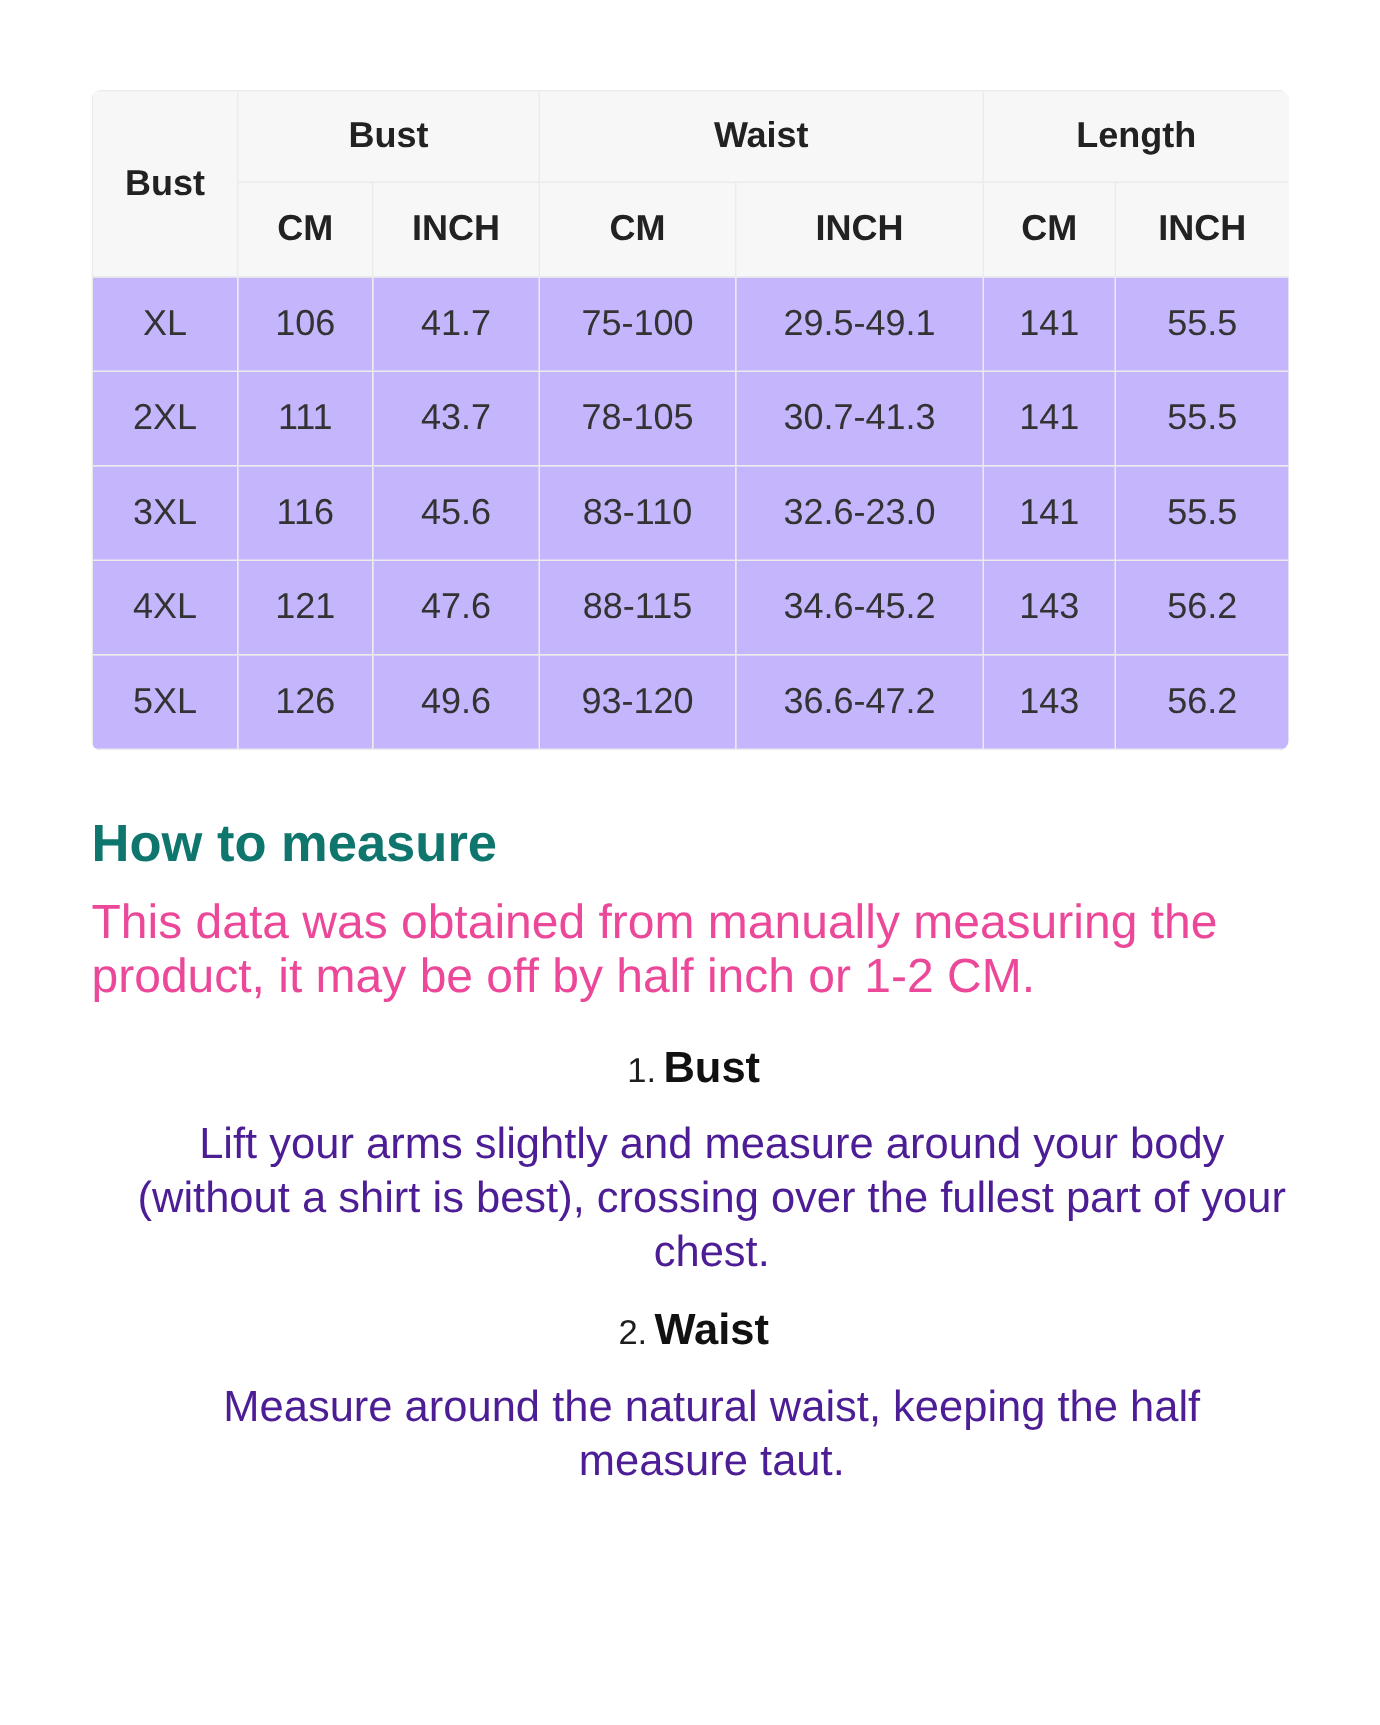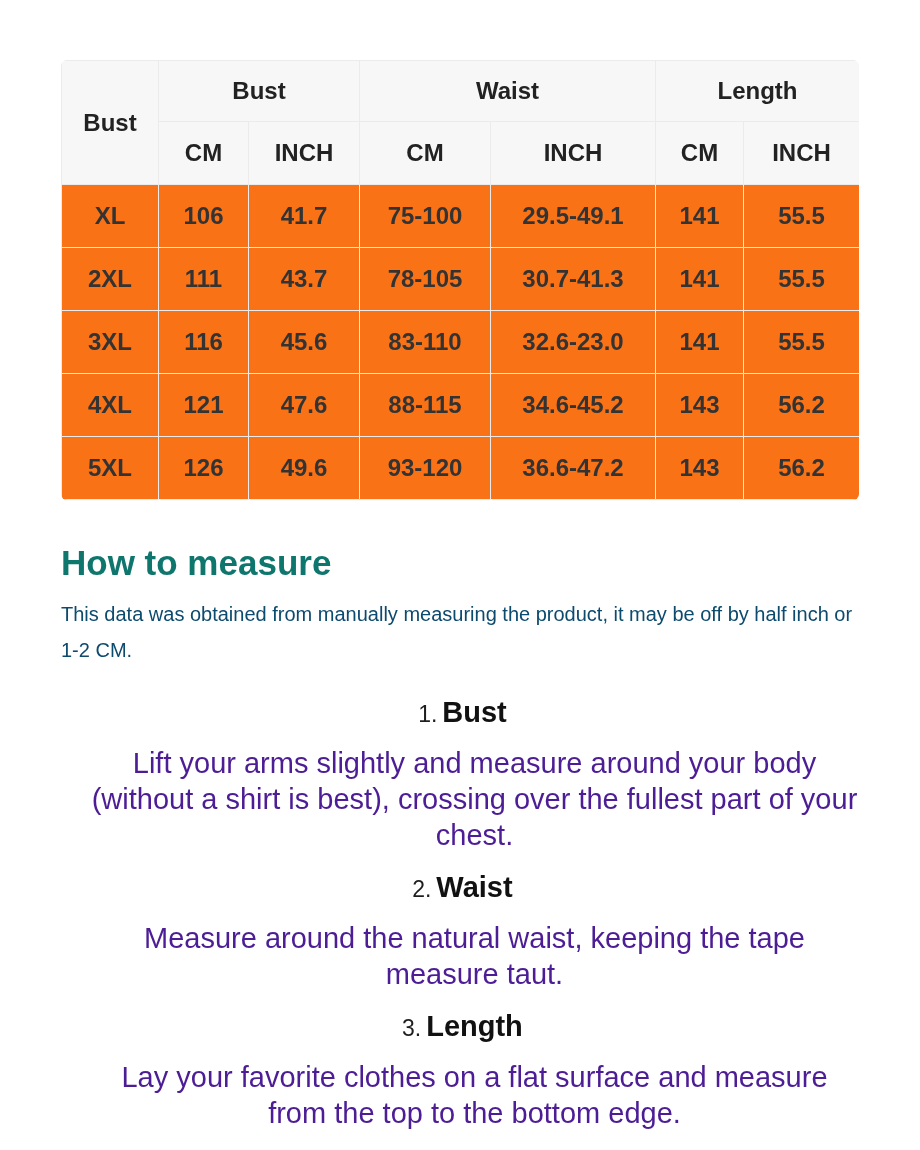--- a/index.html
+++ b/index.html
@@ -42,39 +42,39 @@
   }
   table.size-chart thead th {
     background: #f7f7f7;
     font-weight: bold;
     color: #222222;
   }
   table.size-chart thead tr.group-row th { height: 60px; }
   table.size-chart thead tr.unit-row th  { height: 62px; }
   table.size-chart tbody td {
     height: 62px;
-    background: #f97316;
-    font-weight: bold;
+    background: #c4b5fd;
+    font-weight: normal;
     color: #333333;
   }
 
   
   h2.howto-heading {
     font-size: 35px;
     line-height: 38px;
     font-weight: bold;
     color: #0f766e;
     margin: 44px 0 14px 0;
   }
   p.howto-intro {
-    font-size: 20px;
+    font-size: 32px;
     line-height: 36px;
     max-width: 798px;
     margin: 0 0 26px 0;
-    color: #0c4a6e;
+    color: #ec4899;
   }
   .measure-list { margin: 0; text-align: center; }
   .measure-item + .measure-item { margin-top: 16px; }
   .item-head {
     line-height: 36px;
     white-space: nowrap;
   }
   .item-number {
     display: inline-block;
     width: 29px;
@@ -186,24 +186,18 @@
       <div class="item-head">
         <span class="item-number">1.</span><span class="item-title">Bust</span>
       </div>
       <p class="item-text">Lift your arms slightly and measure around your body (without a shirt is best), crossing over the fullest part of your chest.</p>
     </div>
 
     <div class="measure-item">
       <div class="item-head">
         <span class="item-number">2.</span><span class="item-title">Waist</span>
       </div>
-      <p class="item-text">Measure around the natural waist, keeping the tape measure taut.</p>
+      <p class="item-text">Measure around the natural waist, keeping the half measure taut.</p>
     </div>
 
-    <div class="measure-item">
-      <div class="item-head">
-        <span class="item-number">3.</span><span class="item-title">Length</span>
-      </div>
-      <p class="item-text">Lay your favorite clothes on a flat surface and measure from the top to the bottom edge.</p>
-    </div>
 
   </div>
 </div>
 
 </body></html>

